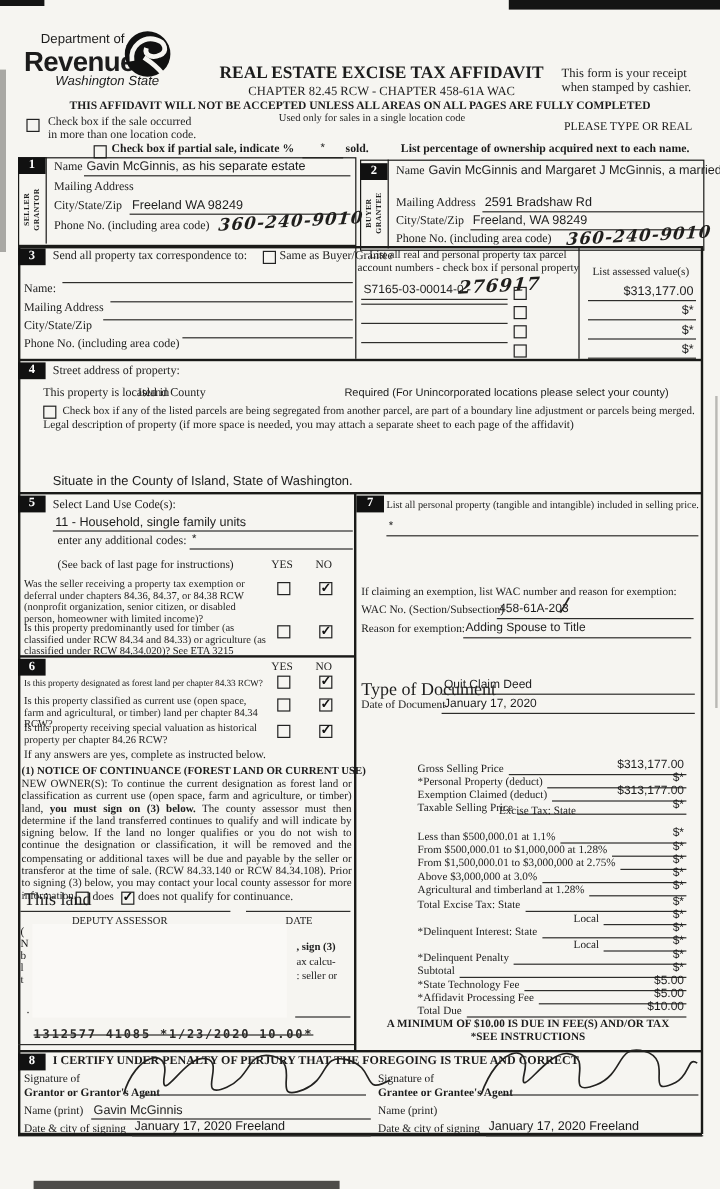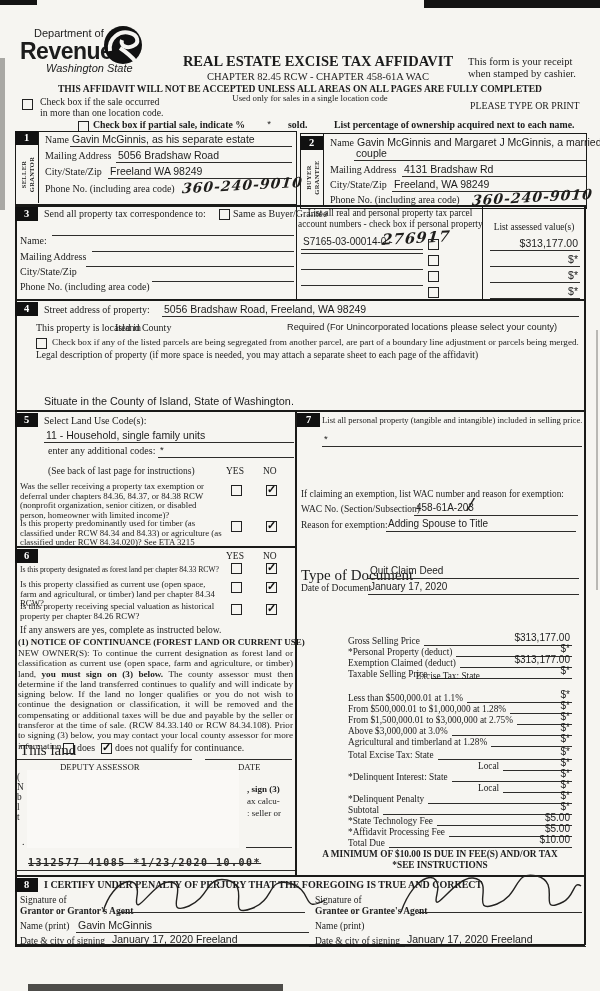--- a/index.html
+++ b/index.html
@@ -50,21 +50,21 @@
     <path d="M10,27 C8,14 20,6 30,9 C38,11 40,19 33,22 C27,25 20,22 22,16" stroke="#f6f5f1" stroke-width="4" fill="none"></path>
     <path d="M20,24 C26,28 32,33 36,38" stroke="#f6f5f1" stroke-width="4" fill="none"></path>
   </svg>
 
   <div class="lbl b" style="left:168px;top:53px;width:300px;text-align:center;font-size:14.5px;white-space:normal;">REAL ESTATE EXCISE TAX AFFIDAVIT</div>
   <div class="lbl" style="left:168px;top:71px;width:300px;text-align:center;font-size:10.5px;">CHAPTER 82.45 RCW - CHAPTER 458-61A WAC</div>
   <div class="lbl b" style="left:52px;top:83px;width:496px;text-align:center;font-size:9.6px;">THIS AFFIDAVIT WILL NOT BE ACCEPTED UNLESS ALL AREAS ON ALL PAGES ARE FULLY COMPLETED</div>
   <div class="lbl" style="left:190px;top:93px;width:240px;text-align:center;font-size:8.8px;">Used only for sales in a single location code</div>
   <div class="lbl" style="left:468px;top:56px;font-size:10.5px;">This form is your receipt</div>
   <div class="lbl" style="left:468px;top:68px;font-size:10.5px;">when stamped by cashier.</div>
-  <div class="lbl" style="left:470px;top:100px;font-size:9.8px;">PLEASE TYPE OR PRINT</div>
+  <div class="lbl" style="left:470px;top:100px;font-size:9.8px;">PLEASE TYPE OR REAL</div>
 
   <div class="cb" style="left:22px;top:99px;"></div>
   <div class="lbl" style="left:40px;top:96px;font-size:9.8px;">Check box if the sale occurred</div>
   <div class="lbl" style="left:40px;top:107px;font-size:9.8px;">in more than one location code.</div>
 
   <div class="cb" style="left:78px;top:121px;"></div>
   <div class="lbl b" style="left:93px;top:119px;font-size:9.8px;">Check box if partial sale, indicate %</div>
   <div class="fld" style="left:252px;top:118px;width:30px;text-align:center;font-size:9.5px;">*</div>
   <div class="lbl b" style="left:288px;top:119px;font-size:9.8px;">sold.</div>
   <div class="lbl b" style="left:334px;top:119px;font-size:9.8px;">List percentage of ownership acquired next to each name.</div>
@@ -72,38 +72,36 @@
   <div class="abs" style="left:15px;top:131px;width:280px;height:72px;border:1.5px solid #1a1a18;"></div>
   <div class="secnum" style="left:15px;top:131px;">1</div>
   <div class="vline" style="left:38px;top:131px;width:1px;height:72px;"></div>
   <div class="vlabel" style="left:-4px;top:167px;width:62px;height:15px;">
     <span style="display:block;">SELLER</span>
     <span style="display:block;">GRANTOR</span>
   </div>
   <div class="lbl" style="left:45px;top:134px;">Name</div>
   <div class="fld" style="left:70px;top:133px;width:218px;">Gavin McGinnis, as his separate estate</div>
   <div class="lbl" style="left:45px;top:150px;">Mailing Address</div>
-  <div class="fld" style="left:116px;top:149px;width:172px;">5056 Bradshaw Road</div>
   <div class="lbl" style="left:45px;top:166px;">City/State/Zip</div>
   <div class="fld" style="left:108px;top:165px;width:180px;">Freeland WA 98249</div>
   <div class="lbl" style="left:45px;top:183px;">Phone No. (including area code)</div>
   <div class="hand" style="left:182px;top:177px;font-size:14px;letter-spacing:1px;">360-240-9010</div>
 
   <div class="abs" style="left:300px;top:133px;width:285px;height:74px;border:1.5px solid #1a1a18;"></div>
   <div class="secnum" style="left:300px;top:136px;">2</div>
   <div class="vline" style="left:323px;top:133px;width:1px;height:74px;"></div>
   <div class="vlabel" style="left:281px;top:170px;width:62px;height:15px;">
     <span style="display:block;">BUYER</span>
     <span style="display:block;">GRANTEE</span>
   </div>
   <div class="lbl" style="left:330px;top:137px;">Name</div>
   <div class="abs sans" style="left:357px;top:136px;font-size:10.5px;white-space:nowrap;">Gavin McGinnis and Margaret J McGinnis, a married</div>
-  <div class="fld" style="left:354px;top:147px;width:228px;">couple</div>
   <div class="lbl" style="left:330px;top:164px;">Mailing Address</div>
-  <div class="fld" style="left:402px;top:163px;width:180px;">4131 Bradshaw Rd</div>
+  <div class="fld" style="left:402px;top:163px;width:180px;">2591 Bradshaw Rd</div>
   <div class="lbl" style="left:330px;top:179px;">City/State/Zip</div>
   <div class="fld" style="left:392px;top:178px;width:190px;">Freeland, WA  98249</div>
   <div class="lbl" style="left:330px;top:194px;">Phone No. (including area code)</div>
   <div class="hand" style="left:472px;top:189px;font-size:14px;letter-spacing:1px;">360-240-9010</div>
   <div class="line" style="left:468px;top:205px;width:115px;"></div>
 
   <div class="vline" style="left:15px;top:205px;width:1.5px;height:740px;"></div>
   <div class="vline" style="left:584px;top:205px;width:1.5px;height:740px;"></div>
   <div class="hline" style="left:15px;top:205px;width:570px;height:1.5px;"></div>
   <div class="hline" style="left:15px;top:299px;width:570px;height:1.5px;"></div>
@@ -145,21 +143,20 @@
   <div class="fld" style="left:301px;top:268px;width:118px;"></div>
   <div class="cb" style="left:428px;top:271px;"></div>
   <div class="fld" style="left:490px;top:269px;width:86px;text-align:right;">$*</div>
 
   <div class="fld" style="left:301px;top:284px;width:118px;"></div>
   <div class="cb" style="left:428px;top:287px;"></div>
   <div class="fld" style="left:490px;top:285px;width:86px;text-align:right;">$*</div>
 
   <div class="secnum" style="left:15px;top:302px;">4</div>
   <div class="lbl" style="left:44px;top:304px;">Street address of property:</div>
-  <div class="fld" style="left:162px;top:303px;width:413px;">5056 Bradshaw Road, Freeland, WA 98249</div>
   <div class="lbl" style="left:36px;top:322px;">This property is located in</div>
   <div class="abs" style="left:115px;top:322px;font-size:10px;white-space:nowrap;">Island County</div>
   <div class="lbl" style="left:287px;top:322px;font-size:9.2px;font-family:'Liberation Sans',sans-serif;">Required (For Unincorporated locations please select your county)</div>
   <div class="cb" style="left:36px;top:338px;"></div>
   <div class="lbl" style="left:52px;top:337px;font-size:9.2px;">Check box if any of the listed parcels are being segregated from another parcel, are part of a boundary line adjustment or parcels being merged.</div>
   <div class="lbl" style="left:36px;top:350px;font-size:9.5px;">Legal description of property (if more space is needed, you may attach a separate sheet to each page of the affidavit)</div>
   <div class="abs sans" style="left:44px;top:395px;font-size:10.8px;white-space:nowrap;">Situate in the County of Island, State of Washington.</div>
 
   <div class="secnum" style="left:15px;top:413px;">5</div>
   <div class="lbl" style="left:44px;top:415px;">Select Land Use Code(s):</div>

